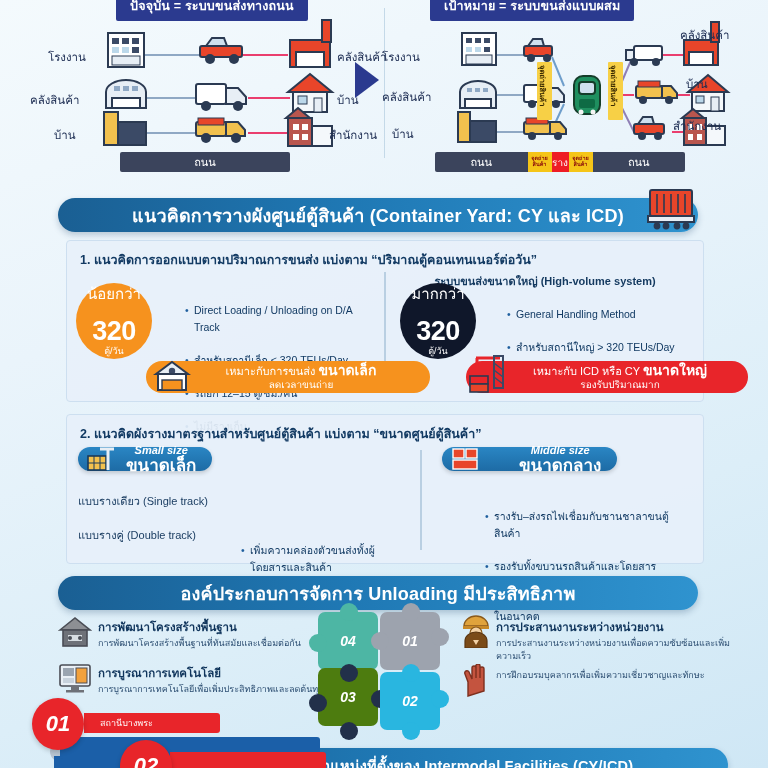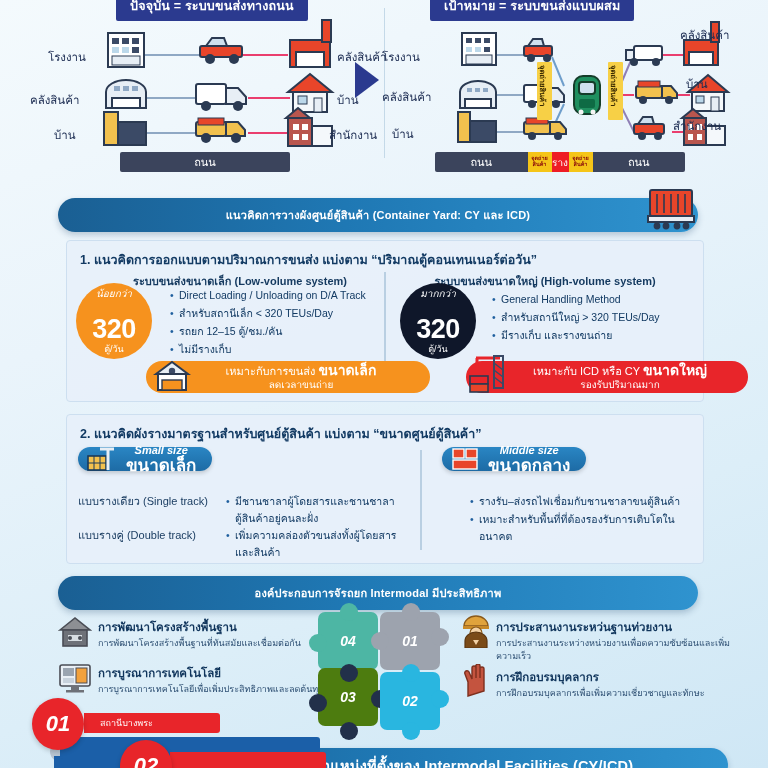--- a/index.html
+++ b/index.html
@@ -32,40 +32,40 @@
     flex-direction:column;font-weight:bold;}
   .ybox{position:absolute;background:#f7d046;width:15px;height:58px;border-radius:1px;}
   .ybox span{display:block;transform:rotate(90deg);transform-origin:left top;
     position:absolute;left:12px;top:3px;font-size:7.5px;color:#3a2a00;white-space:nowrap;font-weight:bold;}
 
   
   .banner{
     position:absolute;height:34px;border-radius:18px;
     background:linear-gradient(90deg,#1a5f93 0%,#1f78b4 45%,#2f93cf 100%);
     color:#fff;display:flex;align-items:center;justify-content:center;
-    font-size:11px;font-weight:bold;letter-spacing:.2px;
+    font-size:18px;font-weight:bold;letter-spacing:.2px;
     box-shadow:0 3px 6px rgba(20,60,100,.25);
   }
 
   
   .card{
     position:absolute;background:rgba(231,240,250,.92);border:1px solid #cddff0;border-radius:4px;
   }
   .card-h{font-size:12.5px;font-weight:bold;color:#123a63;}
   .sub-h{font-size:11px;color:#14395f;text-align:center;font-weight:bold;}
   .bullets{font-size:10.5px;color:#123a63;line-height:1.62;}
-  .bullets li{margin:1px;}
+  .bullets li{margin:16px;}
   .bullets ul{margin:0;padding-left:12px;list-style:none;}
   .bullets li:before{content:"\2022";color:#1f5f9e;display:inline-block;width:9px;margin-left:-9px;}
 
   .circle{
     position:absolute;border-radius:50%;color:#fff;text-align:center;
     display:flex;flex-direction:column;align-items:center;justify-content:center;line-height:1;
   }
-  .circle .c-top{font-size:10px;margin-bottom:17px;font-style:italic;}
+  .circle .c-top{font-size:15px;margin-bottom:17px;}
   .circle .c-num{font-size:27px;font-weight:bold;letter-spacing:-.5px;}
   .circle .c-bot{font-size:9px;margin-top:2px;}
 
   .tag{
     position:absolute;height:32px;border-radius:16px;display:flex;flex-direction:column;
     align-items:center;justify-content:center;color:#fff;padding:0 14px 0 40px;
   }
   .tag .t1{font-size:11px;line-height:1.1;}
   .tag .t1 b{font-size:14px;}
   .tag .t2{font-size:10px;line-height:1.2;}
@@ -351,21 +351,20 @@
       <circle cx="22" cy="38" r="3.4" fill="#2b3a52"></circle>
     <circle cx="33" cy="38" r="3.4" fill="#2b3a52"></circle>
       <circle cx="42" cy="38" r="3.4" fill="#2b3a52"></circle>
   </svg>
 
   <div class="card" style="left:66px;top:240px;width:636px;height:160px;"></div>
   <div class="card-h" style="position:absolute;left:80px;top:250px;width:620px;">1. แนวคิดการออกแบบตามปริมาณการขนส่ง   แบ่งตาม “ปริมาณตู้คอนเทนเนอร์ต่อวัน”</div>
 
   <div class="vline" style="left:384px;top:272px;height:112px;"></div>
 
-  <div class="sub-h" style="position:absolute;left:110px;top:272px;width:260px;">ระบบขนส่งขนาดเล็ก (Low-volume system)</div>
   <div class="sub-h" style="position:absolute;left:400px;top:272px;width:290px;">ระบบขนส่งขนาดใหญ่ (High-volume system)</div>
 
   <div class="circle" style="left:76px;top:283px;width:76px;height:76px;background:#F6921E;">
     <div class="c-top">น้อยกว่า</div>
     <div class="c-num">320</div>
     <div class="c-bot">ตู้/วัน</div>
   </div>
   <div class="bullets" style="position:absolute;left:166px;top:286px;width:210px;">
     <ul>
       <li>Direct Loading / Unloading on D/A Track</li>
@@ -430,51 +429,47 @@
       <line x1="22" y1="2" x2="22" y2="24" stroke="#e7eef5" stroke-width="3"></line>
       <line x1="14" y1="3" x2="28" y2="3" stroke="#e7eef5" stroke-width="3"></line>
     </svg>
     <div class="txt">
       <div class="en">Small size</div>
       <div class="th">ขนาดเล็ก</div>
     </div>
   </div>
 
   <div class="trk" style="position:absolute;left:78px;top:492px;width:138px;">แบบรางเดียว (Single track)</div>
-  <div class="bullets" style="position:absolute;left:222px;top:492px;width:180px;">
-    <ul>
-        <li>มีชานชาลาผู้โดยสารและชานชาลาตู้สินค้าอยู่คนละฝั่ง</li>
-      </ul>
-  </div>
   <div class="trk" style="position:absolute;left:78px;top:526px;width:138px;">แบบรางคู่ (Double track)</div>
   <div class="bullets" style="position:absolute;left:222px;top:526px;width:180px;">
     <ul>
         <li>เพิ่มความคล่องตัวขนส่งทั้งผู้โดยสารและสินค้า</li>
       </ul>
   </div>
 
-  <div class="sizepill" style="left:442px;top:447px;">
+  <div class="sizepill" style="left:442px;top:447px;gap:31px;">
     <svg width="32" height="26">
       <rect x="3" y="3" width="11" height="9" fill="#e8452a" stroke="#fff" stroke-width="1.4"></rect>
       <rect x="16" y="3" width="11" height="9" fill="#e8452a" stroke="#fff" stroke-width="1.4"></rect>
       <rect x="3" y="14" width="24" height="9" fill="#e8452a" stroke="#fff" stroke-width="1.4"></rect>
     </svg>
     <div class="txt">
       <div class="en">Middle size</div>
       <div class="th">ขนาดกลาง</div>
     </div>
   </div>
   <div class="bullets" style="position:absolute;left:466px;top:492px;width:236px;">
     <ul>
       <li>รางรับ–ส่งรถไฟเชื่อมกับชานชาลาขนตู้สินค้า</li>
+      <li>รองรับทั้งขบวนรถสินค้าและโดยสาร</li>
       <li>เหมาะสำหรับพื้นที่ที่ต้องรองรับการเติบโตในอนาคต</li>
     </ul>
   </div>
 
-  <div class="banner" style="left:58px;top:576px;width:640px;">องค์ประกอบการจัรถยก Intermodal มีประสิทธิภาพ</div>
+  <div class="banner" style="left:58px;top:576px;width:640px;">องค์ประกอบการจัดการ Unloading มีประสิทธิภาพ</div>
 
   <div class="imi" style="left:98px;top:618px;width:230px;">
     <div class="t">การพัฒนาโครงสร้างพื้นฐาน</div>
     <div class="d">การพัฒนาโครงสร้างพื้นฐานที่ทันสมัยและเชื่อมต่อกัน</div>
   </div>
   <svg width="34" height="32" style="position:absolute;left:58px;top:616px;">
     <path d="M2 14 l15 -12 l15 12 z" fill="#8d8f94" stroke="#4a4d55" stroke-width="1.6"></path>
     <rect x="5" y="14" width="24" height="16" fill="#6e7178" stroke="#4a4d55" stroke-width="1.6"></rect>
     <rect x="10" y="19" width="14" height="6" fill="#d8dde2"></rect>
     <circle cx="12" cy="22" r="2" fill="#4a4d55"></circle>
@@ -488,33 +483,32 @@
   <svg width="34" height="32" style="position:absolute;left:58px;top:662px;">
     <rect x="2" y="3" width="30" height="21" rx="2" fill="#e9eff5" stroke="#4a4d55" stroke-width="1.6"></rect>
     <rect x="5" y="6" width="11" height="8" fill="#9aa4b0"></rect>
     <rect x="18" y="6" width="11" height="15" fill="#f2a13c" stroke="#4a4d55" stroke-width="1"></rect>
     <rect x="5" y="16" width="11" height="5" fill="#c8d2dc"></rect>
     <rect x="13" y="24" width="8" height="4" fill="#6e7178"></rect>
     <rect x="8" y="28" width="18" height="2.5" fill="#6e7178"></rect>
   </svg>
 
   <div class="imi" style="left:496px;top:618px;width:250px;">
-    <div class="t">การประสานงานระหว่นฐานท่วยงาน</div>
+    <div class="t">การประสานงานระหว่างหน่วยงาน</div>
     <div class="d">การประสานงานระหว่างหน่วยงานเพื่อดความซับซ้อนและเพิ่มความเร็ว</div>
   </div>
   <svg width="32" height="34" style="position:absolute;left:460px;top:614px;">
     <path d="M4 12 a12 10 0 0 1 24 0 z" fill="#e0a33c" stroke="#8a5a1c" stroke-width="1.4"></path>
     <rect x="3" y="12" width="26" height="3" fill="#c98a28"></rect>
     <circle cx="16" cy="19" r="6" fill="#f3d2a6" stroke="#8a5a1c" stroke-width="1.2"></circle>
     <path d="M5 34 v-7 a11 9 0 0 1 22 0 v7 z" fill="#7a4b18" stroke="#5a3510" stroke-width="1.2"></path>
     <path d="M13 26 l3 5 l3 -5 z" fill="#f3d2a6"></path>
   </svg>
 
   <div class="imi" style="left:496px;top:668px;width:250px;">
-    <div class="t">การฝึกอบรมบุคลากร</div>
     <div class="d">การฝึกอบรมบุคลากรเพื่อเพิ่มความเชี่ยวชาญและทักษะ</div>
   </div>
   <svg width="30" height="34" style="position:absolute;left:462px;top:664px;">
     <path d="M6 32 v-14 l-3 -8 a2 2 0 0 1 4 -2 l3 7 v-11 a2 2 0 0 1 4 0 v10 v-12 a2 2 0 0 1 4 0 v12 v-9 a2 2 0 0 1 4 0 v22 z" fill="#c4543f" stroke="#7d2f1e" stroke-width="1.4"></path>
   </svg>
 
   <div style="position:absolute;left:318px;top:612px;">
     <div class="puz" style="left:0;top:0;width:60px;height:58px;background:#4DB6A4;position:absolute;">04</div>
     <div class="nub" style="left:22px;top:-9px;width:18px;height:18px;background:#4DB6A4;"></div>
     <div class="nub" style="left:-9px;top:22px;width:18px;height:18px;background:#4DB6A4;"></div>

